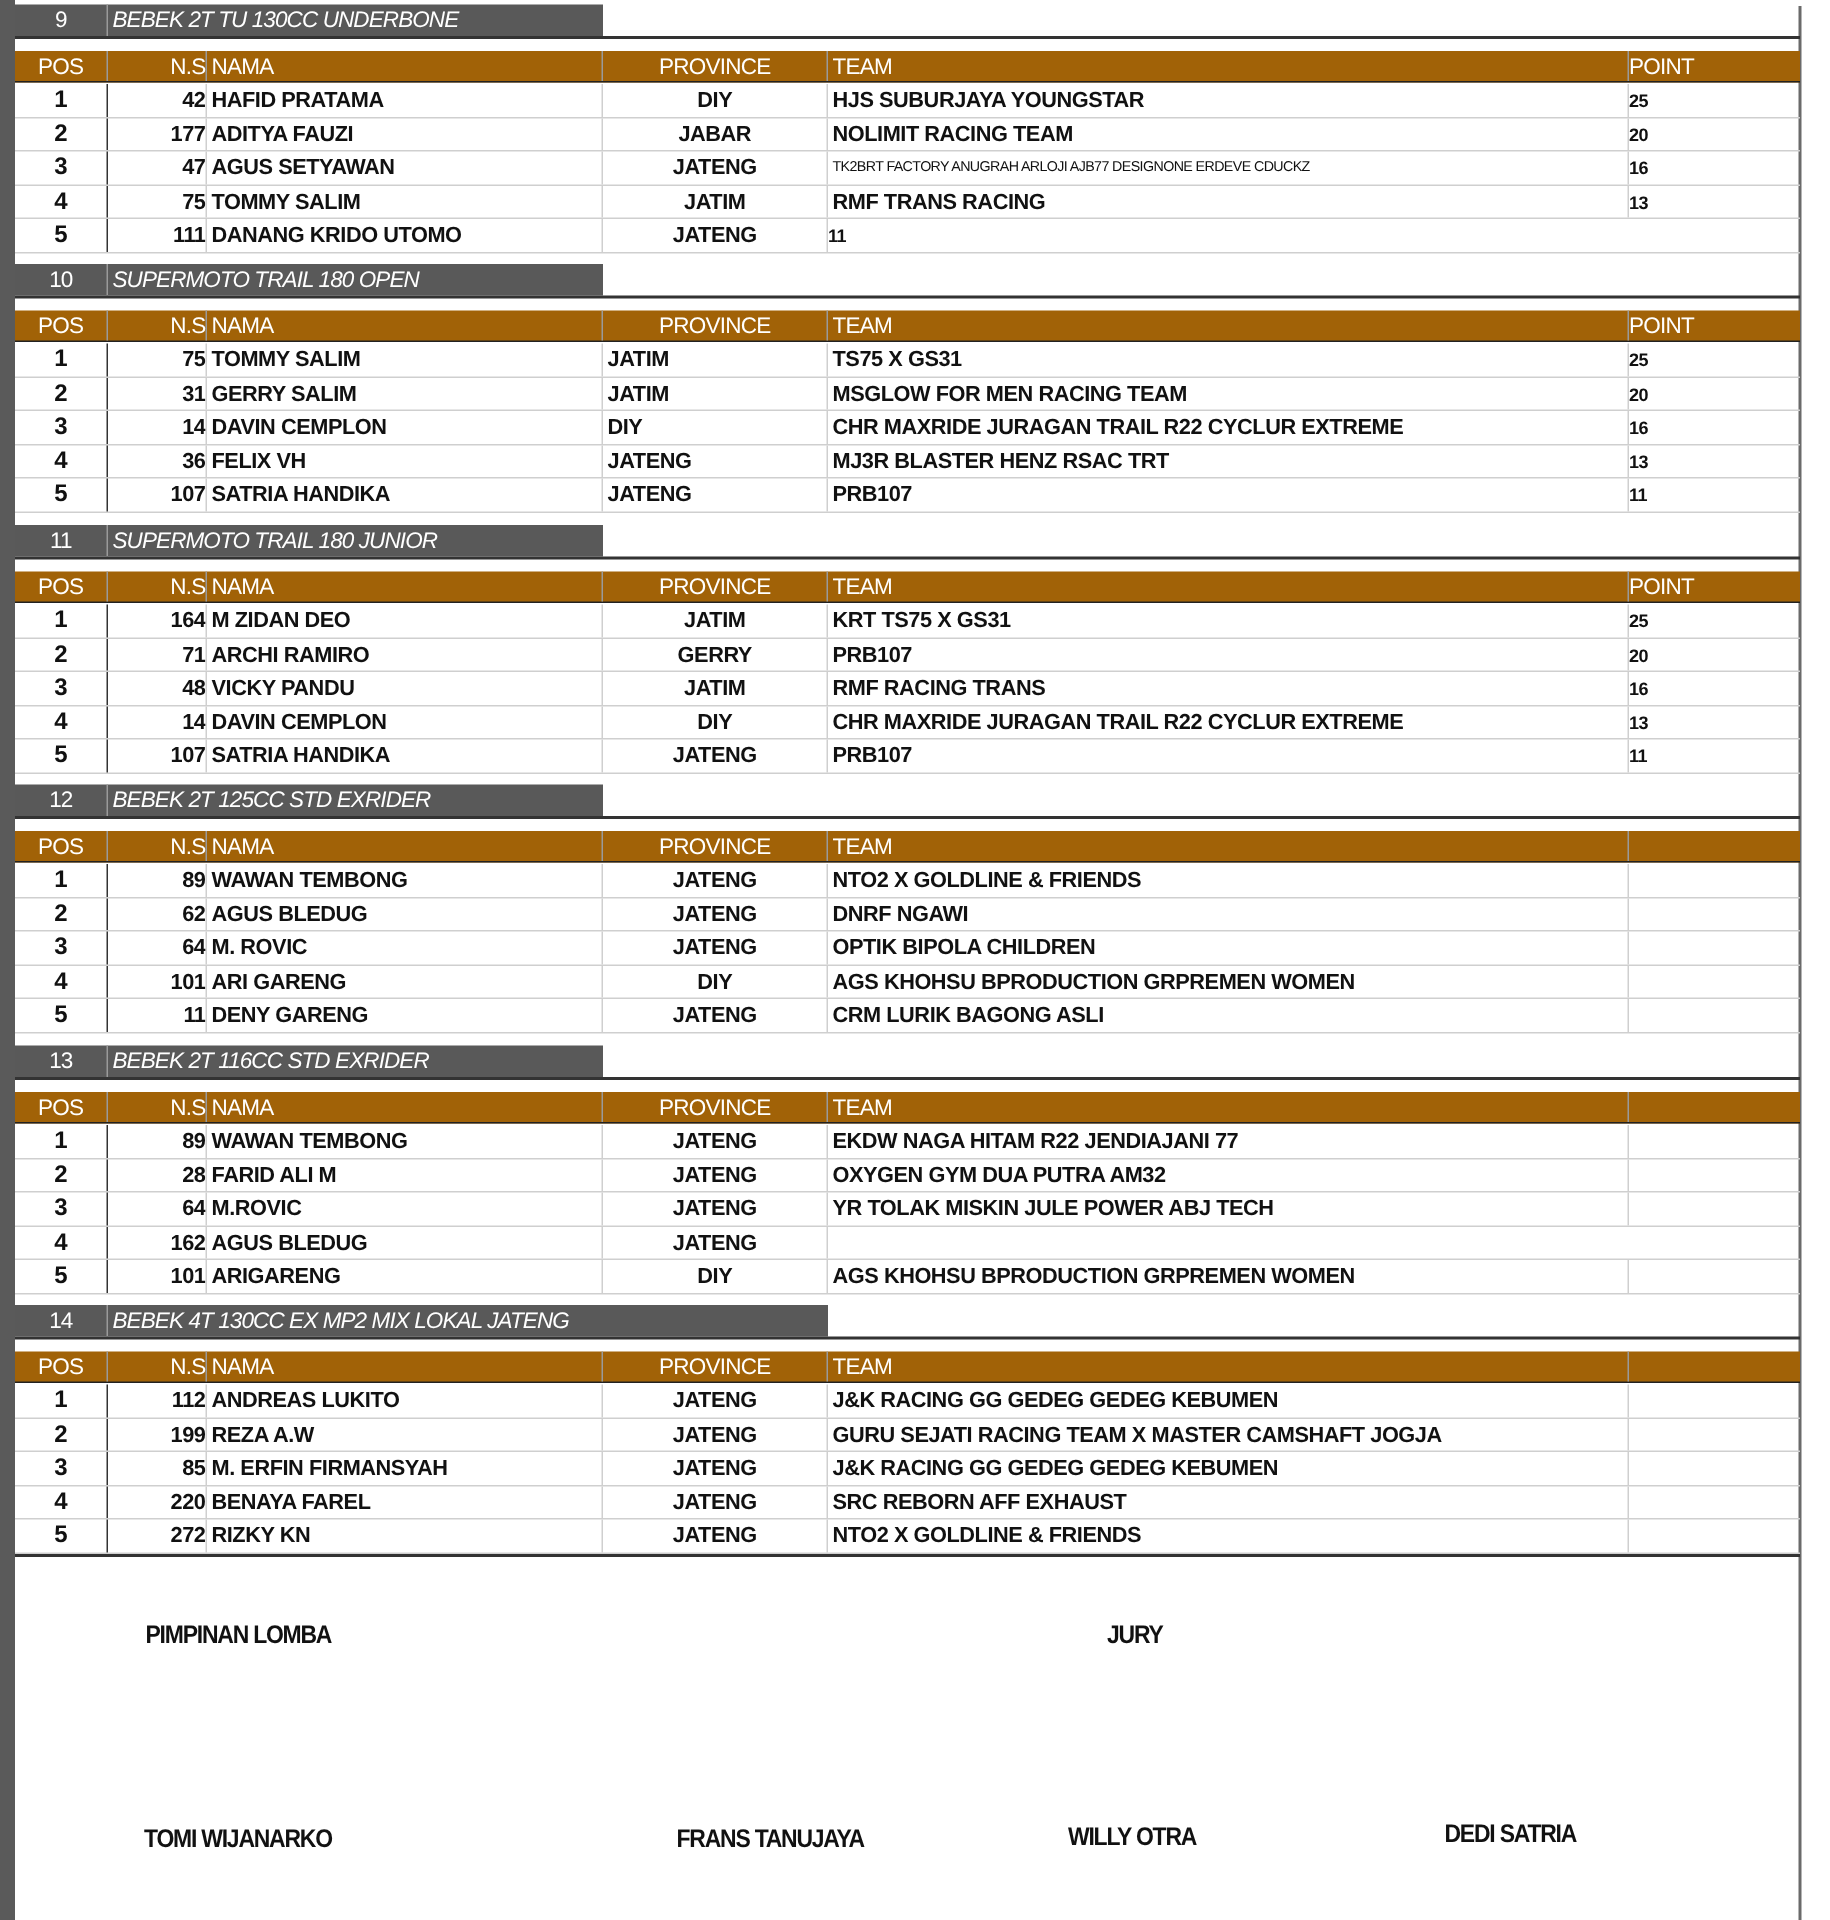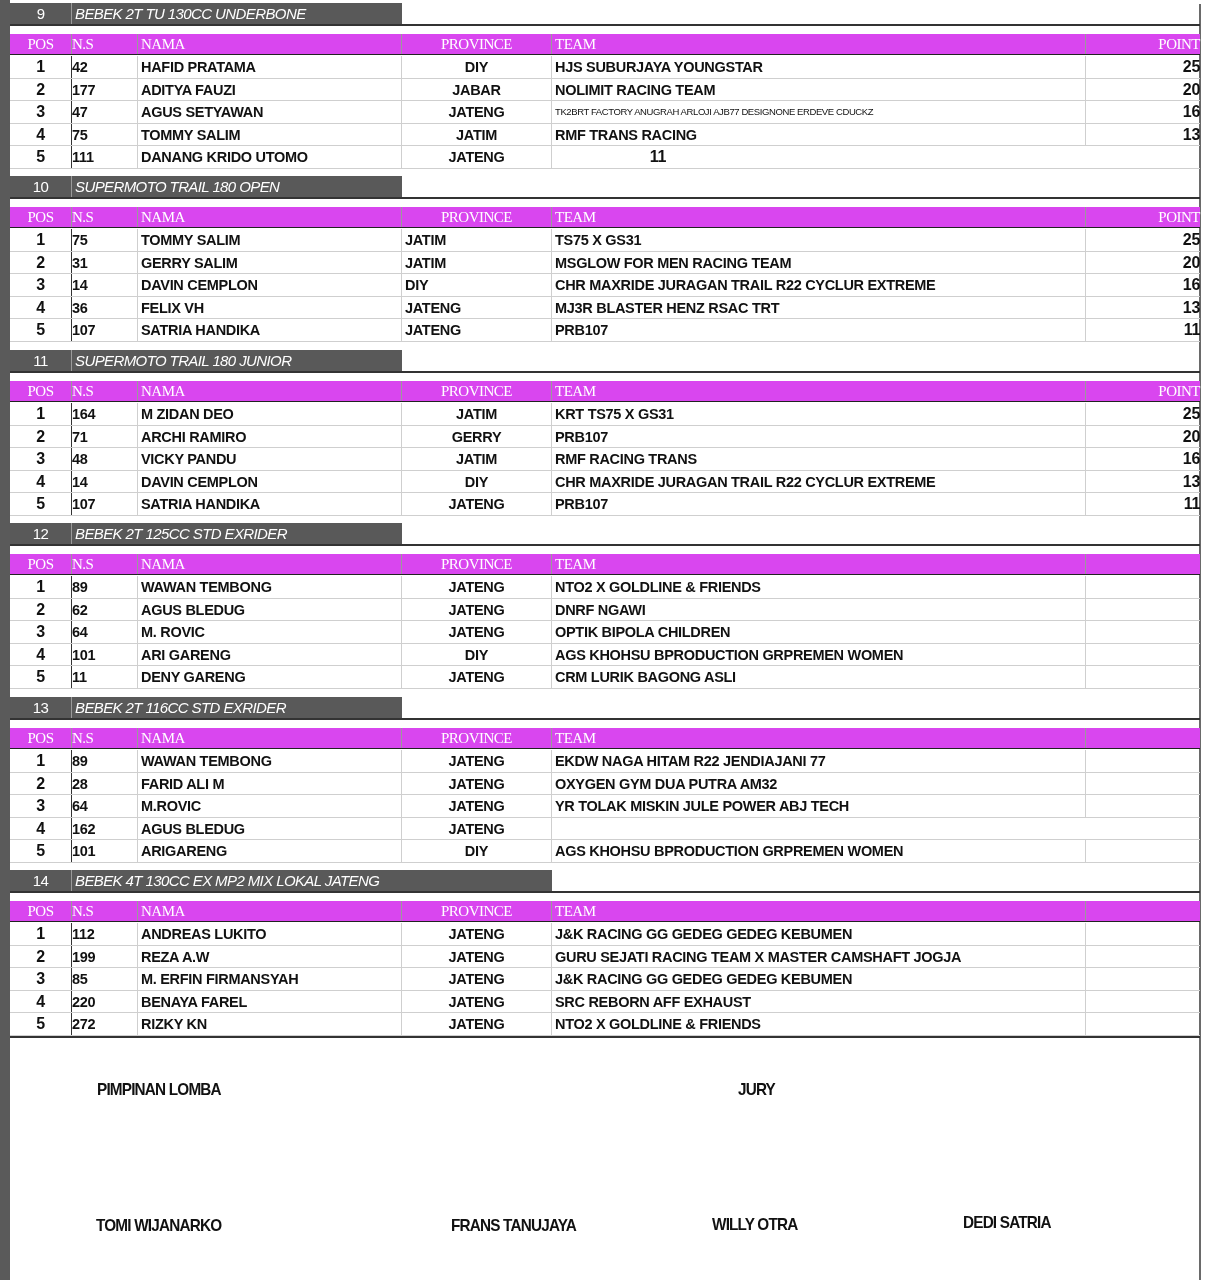--- a/index.html
+++ b/index.html
@@ -8,38 +8,38 @@
     .left-band { position: absolute; left: 0; top: 0; width: 10px; height: 1280px; background: #5a5a5a; }
     .right-line { position: absolute; left: 1199px; top: 4px; width: 2px; height: 1276px; background: #6a6a6a; }
     .page { position: absolute; left: 10px; top: 0; width: 1190px; }
 
     .section { position: relative; width: 1190px; height: 173px; }
     .sec-head { position: absolute; left: 0; top: 3px; height: 21px; display: flex; background: #595959; color: #fff; font-family: "Liberation Sans", sans-serif; font-size: 15px; letter-spacing: -0.6px; }
     .sec-num { width: 62px; text-align: center; line-height: 21px; border-right: 1px solid #9a9a9a; }
     .sec-title { padding-left: 3px; line-height: 21px; white-space: nowrap; font-style: italic; }
     .sec-rule { position: absolute; left: 0; top: 24px; width: 1190px; height: 2px; background: #333; }
 
-    .col-head { position: absolute; left: 0; top: 34px; width: 1190px; height: 21px; display: flex; background: #d946ef; color: #fff; font-size: 15px; letter-spacing: -0.5px; border-bottom: 1px solid #222; font-family: Liberation Serif, serif; }
+    .col-head { position: absolute; left: 0; top: 34px; width: 1190px; height: 21px; display: flex; background: #a16207; color: #fff; font-size: 15px; letter-spacing: -0.5px; border-bottom: 1px solid #222; }
     .col-head > div { line-height: 21px; border-right: 1px solid #9a9a9a; white-space: nowrap; }
     .col-head > div:last-child { border-right: none; }
 
     .c-pos { width: 62px; text-align: center; }
-    .c-ns { width: 66px; text-align: left; }
+    .c-ns { width: 66px; text-align: right; }
     .c-nama { width: 264px; text-align: left; padding-left: 3px; }
     .c-prov { width: 150px; text-align: center; }
     .c-prov.left { text-align: left; padding-left: 3px; }
     .c-team { width: 534px; text-align: left; padding-left: 3px; }
-    .c-point { width: 114px; text-align: right; }
+    .c-point { width: 114px; text-align: left; }
 
     .rows { position: absolute; left: 0; top: 56px; width: 1190px; }
     .row { display: flex; height: 22.6px; border-bottom: 1px solid #cfcfcf; font-family: "Liberation Sans", sans-serif; font-weight: bold; font-size: 14.5px; letter-spacing: -0.3px; }
     .row > div { line-height: 22px; border-right: 1px solid #cfcfcf; white-space: nowrap; overflow: hidden; }
     .row > div:last-child { border-right: none; }
     .row .c-pos { font-size: 16px; border-right: 1px solid #333; }
-    .row .c-point { font-size: 16px; }
+    .row .c-point { font-size: 12px; }
     .row .c-team.small { font-size: 9.5px; font-weight: normal; letter-spacing: -0.4px; }
     .sec-bottom { position: absolute; left: 0; width: 1190px; height: 1px; background: #333; }
 
     .sig { position: absolute; font-family: "Liberation Sans", sans-serif; font-weight: bold; font-size: 17px; letter-spacing: -0.9px; transform: scaleX(0.9); transform-origin: left; white-space: nowrap; }
   </style>
 </head>
 <body>
 
 <div class="left-band"></div>
 <div class="right-line"></div>

